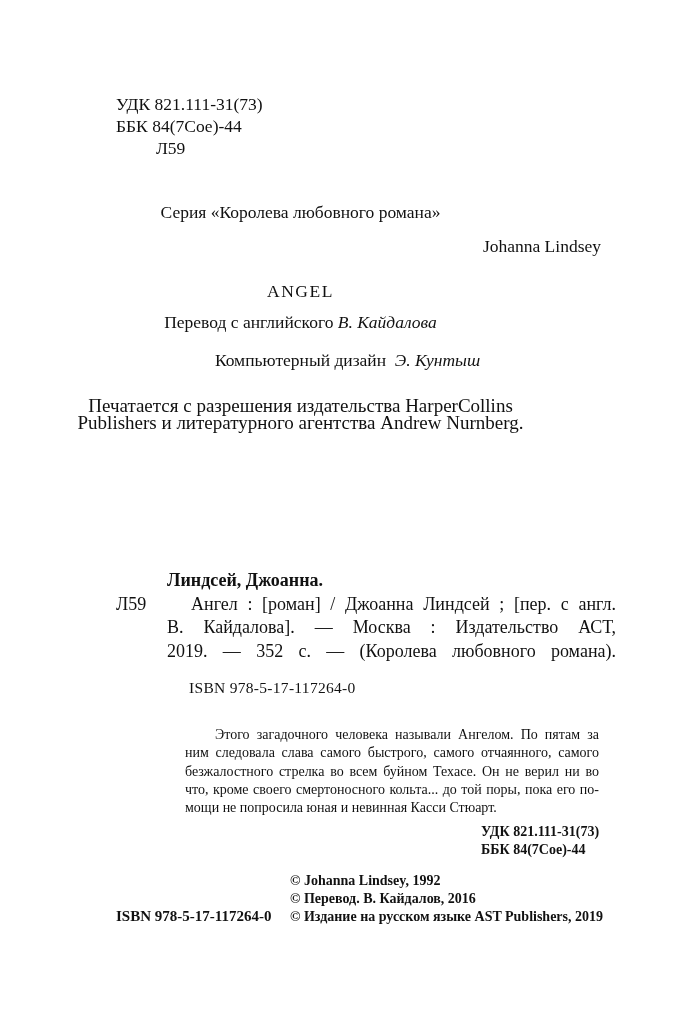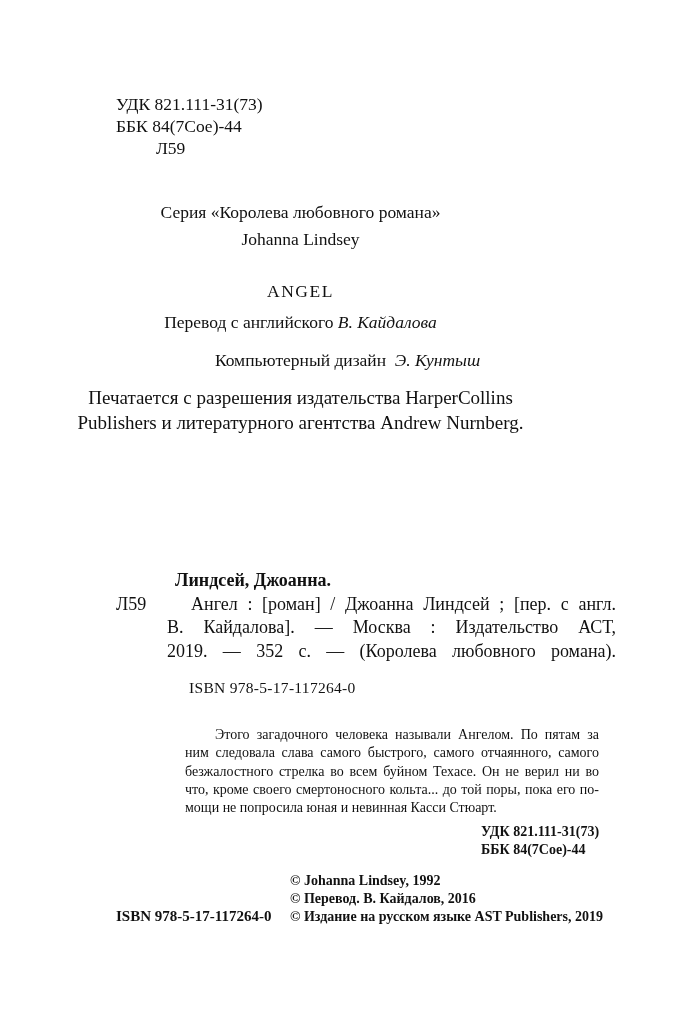--- a/index.html
+++ b/index.html
@@ -25,38 +25,38 @@
     .isbn-bottom { left: 116px; font-size: 15px; font-weight: bold; }
   </style>
 </head>
 <body>
 
 <div class="abs top-class" style="top:93px;">УДК 821.111-31(73)</div>
 <div class="abs top-class" style="top:115px;">ББК 84(7Сое)-44</div>
 <div class="abs top-class" style="top:137px; left:156px;">Л59</div>
 
 <div class="abs center title-line" style="top:202px;">Серия «Королева любовного романа»</div>
-<div class="abs center title-line" style="top:229px;">Johanna Lindsey</div>
+<div class="abs center title-line" style="top:236px;text-align:right;">Johanna Lindsey</div>
 <div class="abs center title-line angel" style="top:281px;">ANGEL</div>
 
 <div class="abs center credit" style="top:312px;">
   <span>Перевод с английского</span>
   <i>В. Кайдалова</i>
 </div>
 <div class="abs center credit" style="top:350px;padding-left:47px;">
   <span>Компьютерный дизайн</span>&nbsp;
   <i>Э. Кунтыш</i>
 </div>
 
-<div class="abs center perm" style="top:385px;font-family:Liberation Serif, serif;">Печатается с разрешения издательства HarperCollins</div>
+<div class="abs center perm" style="top:393px;font-family:Liberation Serif, serif;">Печатается с разрешения издательства HarperCollins</div>
 <div class="abs center perm" style="top:410px;">Publishers и литературного агентства Andrew Nurnberg.</div>
 
 <div class="abs biblio" style="top:569px;">
   <div class="row">
-    <span class="bold" style="position:absolute; left:59px;">Линдсей, Джоанна.</span>
+    <span class="bold" style="position:absolute; left:51px;">Линдсей, Джоанна.</span>
   </div>
   <div class="row">
     <span style="position:absolute; left:0;">Л59</span>
     <div class="indent-text" style="padding-left:24px; width:425px;">Ангел : [роман] / Джоанна Линдсей ; [пер. с англ.</div>
   </div>
   <div class="row">
     <div class="indent-text">В. Кайдалова]. — Москва : Издательство АСТ,</div>
   </div>
   <div class="row">
     <div class="indent-text">2019. — 352 с. — (Королева любовного романа).</div>

